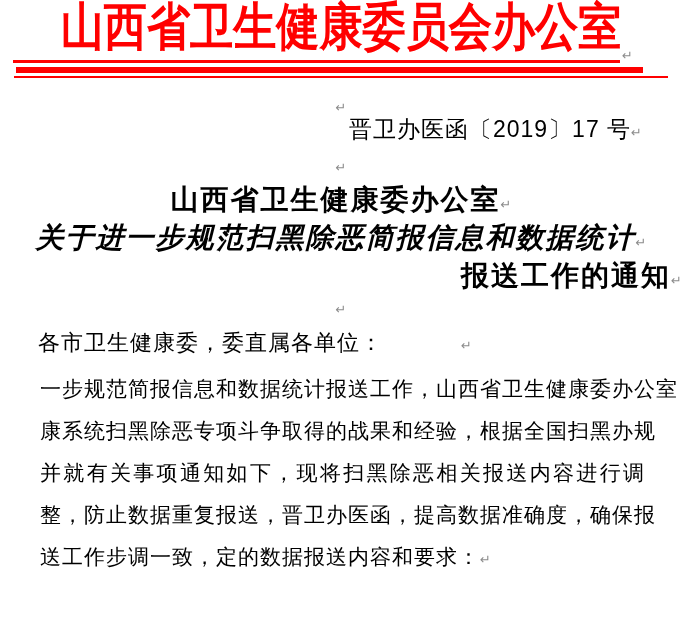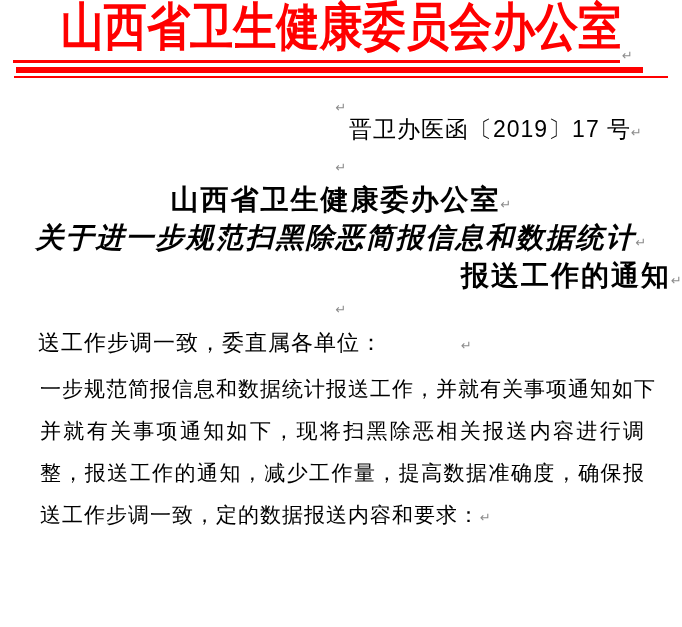--- a/index.html
+++ b/index.html
@@ -120,22 +120,23 @@
   <div class="doc-number"><span>晋卫办医函〔2019〕17 号</span><span class="pilcrow">↵</span></div>
 
   <div class="center-mark mark-2"><span class="pilcrow">↵</span></div>
 
   <div class="title-line title-1"><span>山西省卫生健康委办公室</span><span class="pilcrow">↵</span></div>
   <div class="title-line title-2"><span>关于进一步规范扫黑除恶简报信息和数据统计</span><span class="pilcrow">↵</span></div>
   <div class="title-line title-3"><span>报送工作的通知</span><span class="pilcrow">↵</span></div>
 
   <div class="center-mark mark-3"><span class="pilcrow">↵</span></div>
 
-  <div class="salutation"><span>送工作步调一致，委直属各单位：</span><span class="pilcrow">↵</span></div>
+  <div class="salutation"><span>各市卫生健康委，委直属各单位：</span><span class="pilcrow">↵</span></div>
 
   <div class="body-par">
-    <div class="bline">一步规范简报信息和数据统计报送工作，并就有关事项通知如下</div>
+    <div class="bline">一步规范简报信息和数据统计报送工作，山西省卫生健康委办公室</div>
+    <div class="bline">康系统扫黑除恶专项斗争取得的战果和经验，根据全国扫黑办规</div>
     <div class="bline">并就有关事项通知如下，现将扫黑除恶相关报送内容进行调</div>
-    <div class="bline">整，报送工作的通知，减少工作量，提高数据准确度，确保报</div>
+    <div class="bline">整，防止数据重复报送，晋卫办医函，提高数据准确度，确保报</div>
     <div class="bline last"><span>送工作步调一致，定的数据报送内容和要求：</span><span class="pilcrow">↵</span></div>
   </div>
 
 </div>
 
 </body></html>

